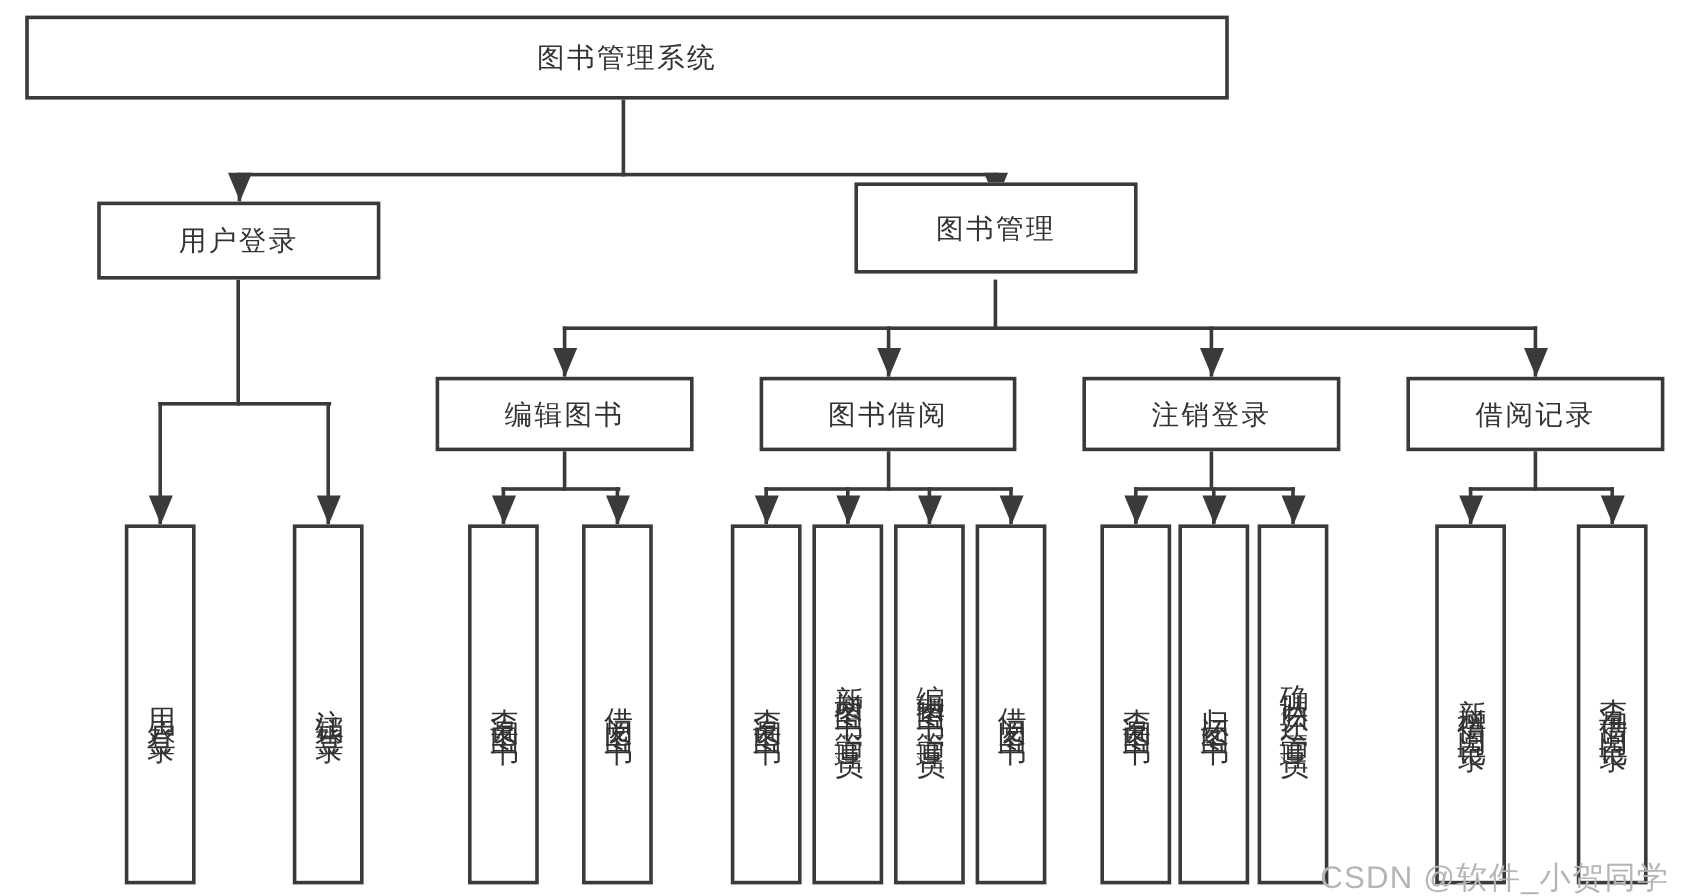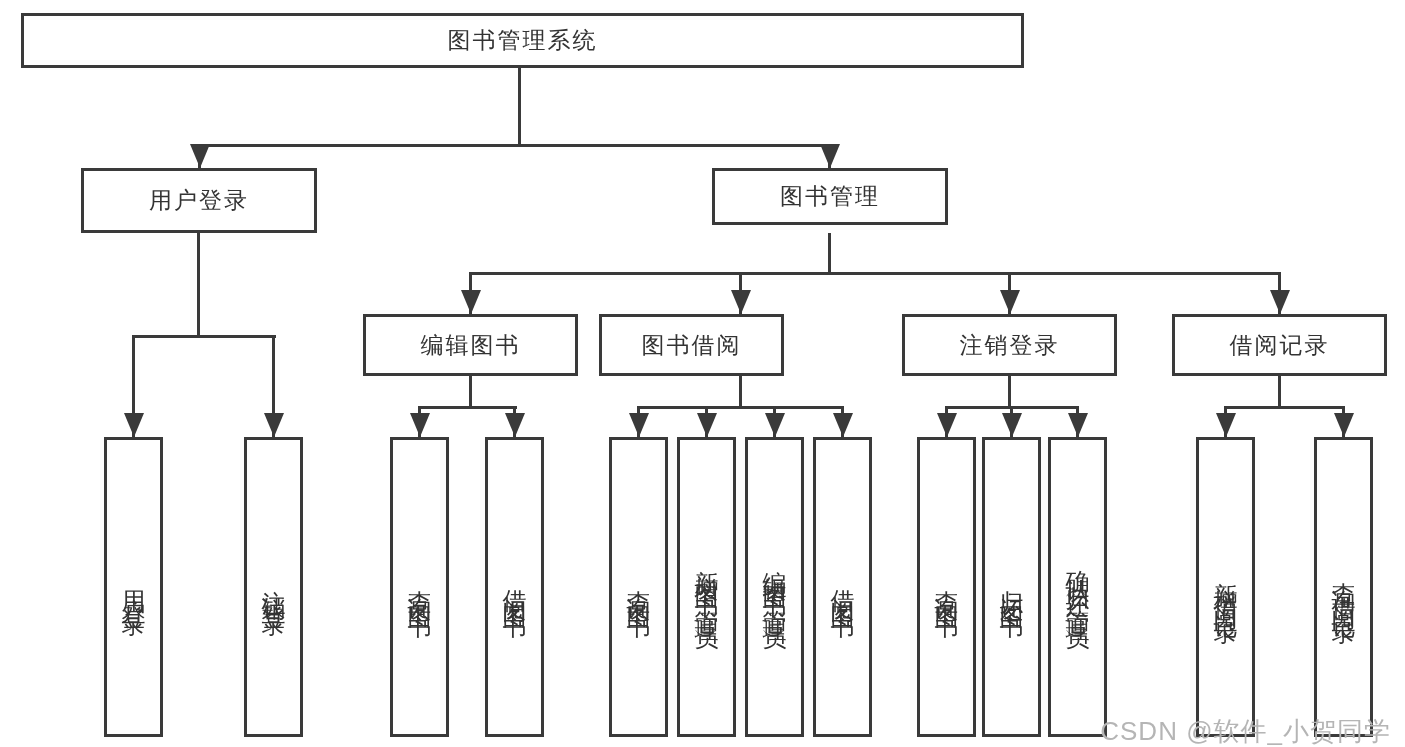--- a/index.html
+++ b/index.html
@@ -60,35 +60,35 @@
     letter-spacing:1px;
     z-index:10;
     white-space:nowrap;
   }
 </style>
 </head>
 <body>
 
 <div class="stage">
 
-  <div class="box" style="left:21px;top:13px;width:1003px;height:55px">
+  <div class="box" style="left:21px;top:13px;width:1003px;height:70px">
     <span>图书管理系统</span>
   </div>
 
   <i class="vl" style="left:518px;top:68px;height:79px"></i>
   <i class="hl" style="left:198px;top:144px;width:634px"></i>
   <i class="vl" style="left:198px;top:144px;height:24px"></i>
   <i class="ah" style="left:190px;top:144px"></i>
   <i class="vl" style="left:828px;top:144px;height:24px"></i>
   <i class="ah" style="left:820px;top:144px"></i>
 
   <div class="box" style="left:81px;top:168px;width:236px;height:65px">
     <span>用户登录</span>
   </div>
-  <div class="box" style="left:712px;top:168px;width:236px;height:57px">
+  <div class="box" style="left:712px;top:152px;width:236px;height:76px">
     <span>图书管理</span>
   </div>
 
   <i class="vl" style="left:197px;top:233px;height:105px"></i>
   <i class="hl" style="left:132px;top:335px;width:144px"></i>
   <i class="vl" style="left:132px;top:335px;height:102px"></i>
   <i class="ah" style="left:124px;top:413px"></i>
   <i class="vl" style="left:272px;top:335px;height:102px"></i>
   <i class="ah" style="left:264px;top:413px"></i>
 
@@ -99,21 +99,21 @@
   <i class="vl" style="left:739px;top:272px;height:42px"></i>
   <i class="ah" style="left:731px;top:290px"></i>
   <i class="vl" style="left:1008px;top:272px;height:42px"></i>
   <i class="ah" style="left:1000px;top:290px"></i>
   <i class="vl" style="left:1278px;top:272px;height:42px"></i>
   <i class="ah" style="left:1270px;top:290px"></i>
 
   <div class="box" style="left:363px;top:314px;width:215px;height:62px">
     <span>编辑图书</span>
   </div>
-  <div class="box" style="left:599px;top:314px;width:185px;height:62px">
+  <div class="box" style="left:633px;top:314px;width:214px;height:62px">
     <span>图书借阅</span>
   </div>
   <div class="box" style="left:902px;top:314px;width:215px;height:62px">
     <span>注销登录</span>
   </div>
   <div class="box" style="left:1172px;top:314px;width:215px;height:62px">
     <span>借阅记录</span>
   </div>
 
   <i class="vl" style="left:469px;top:376px;height:33px"></i>

